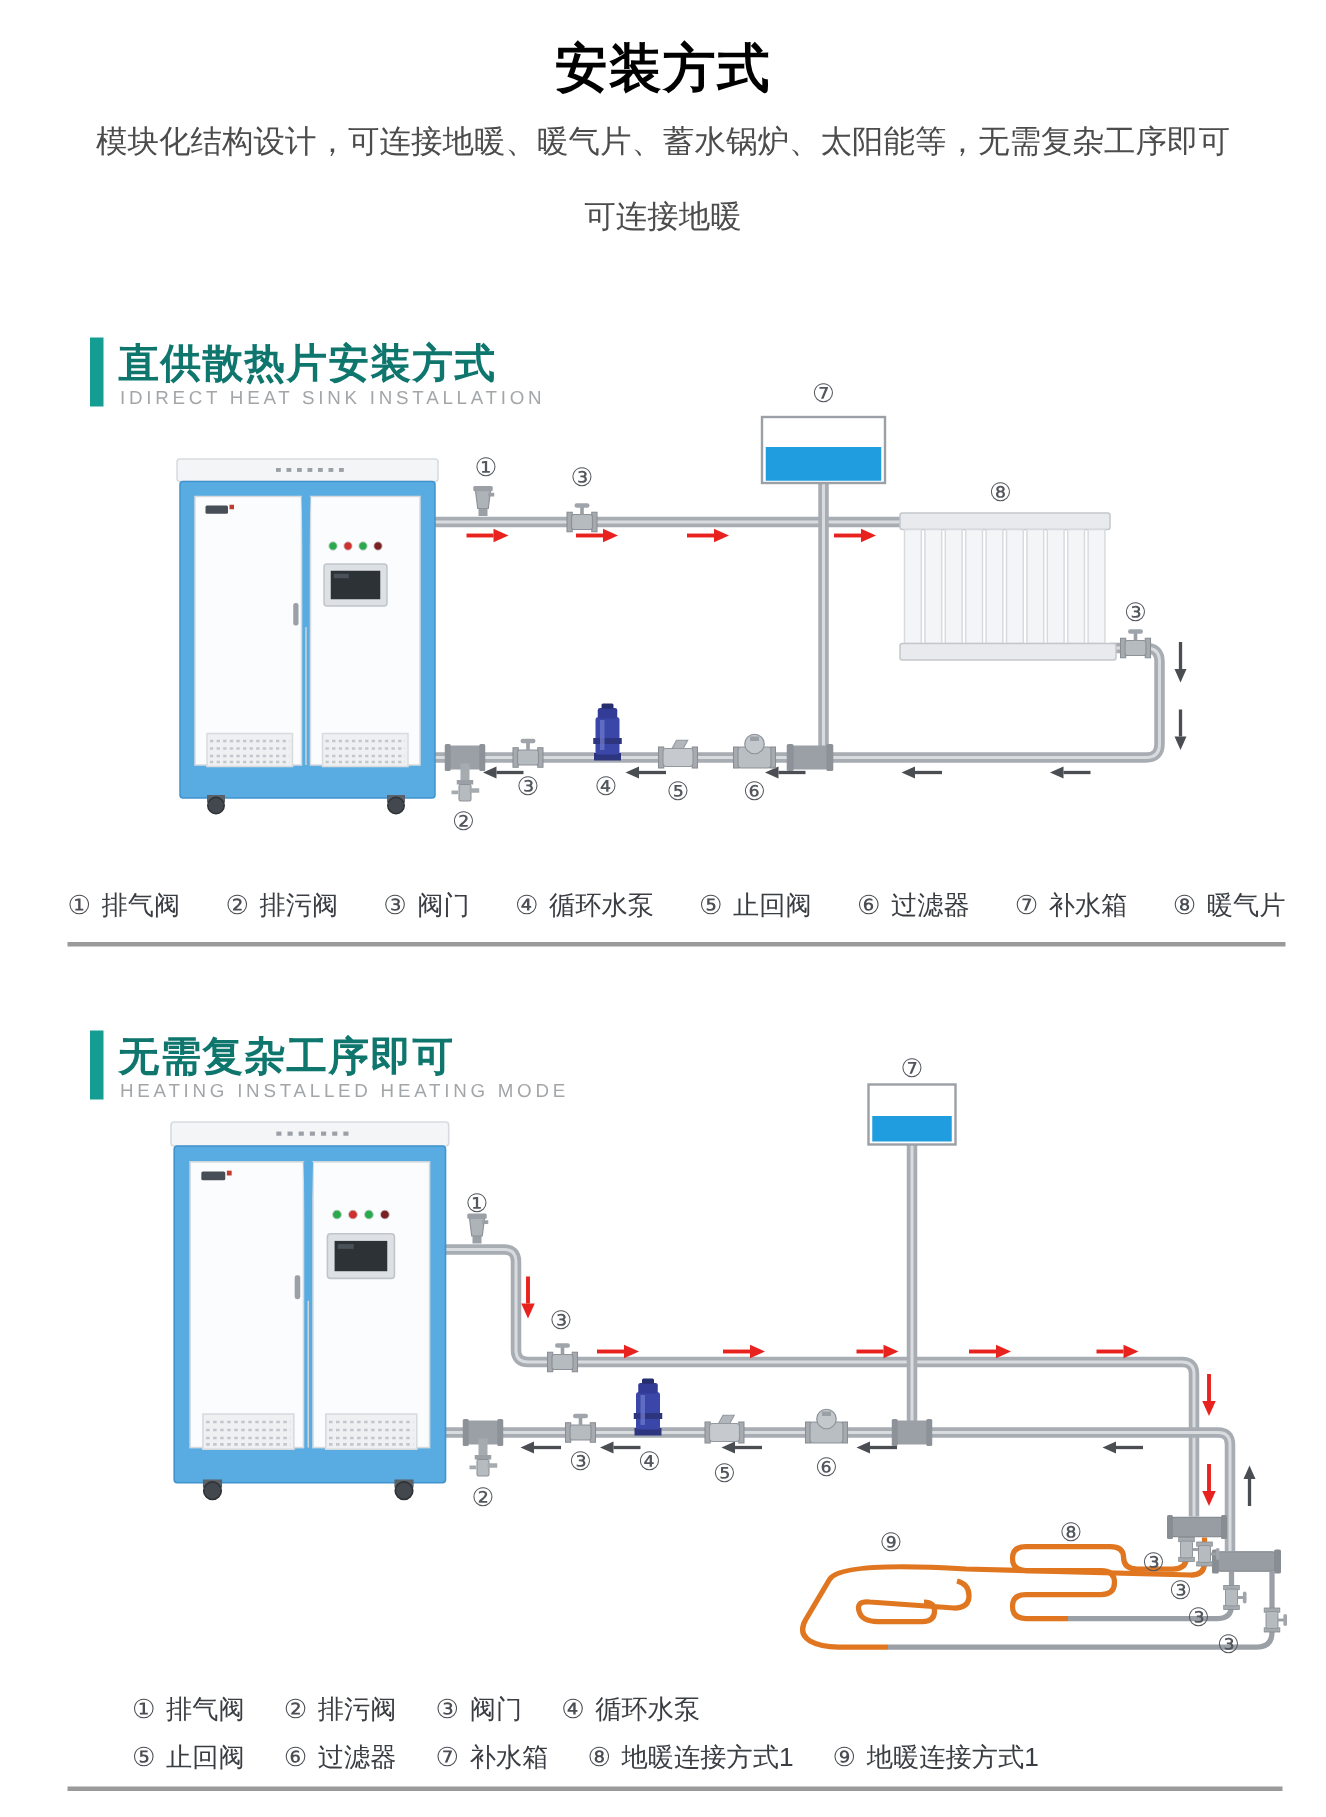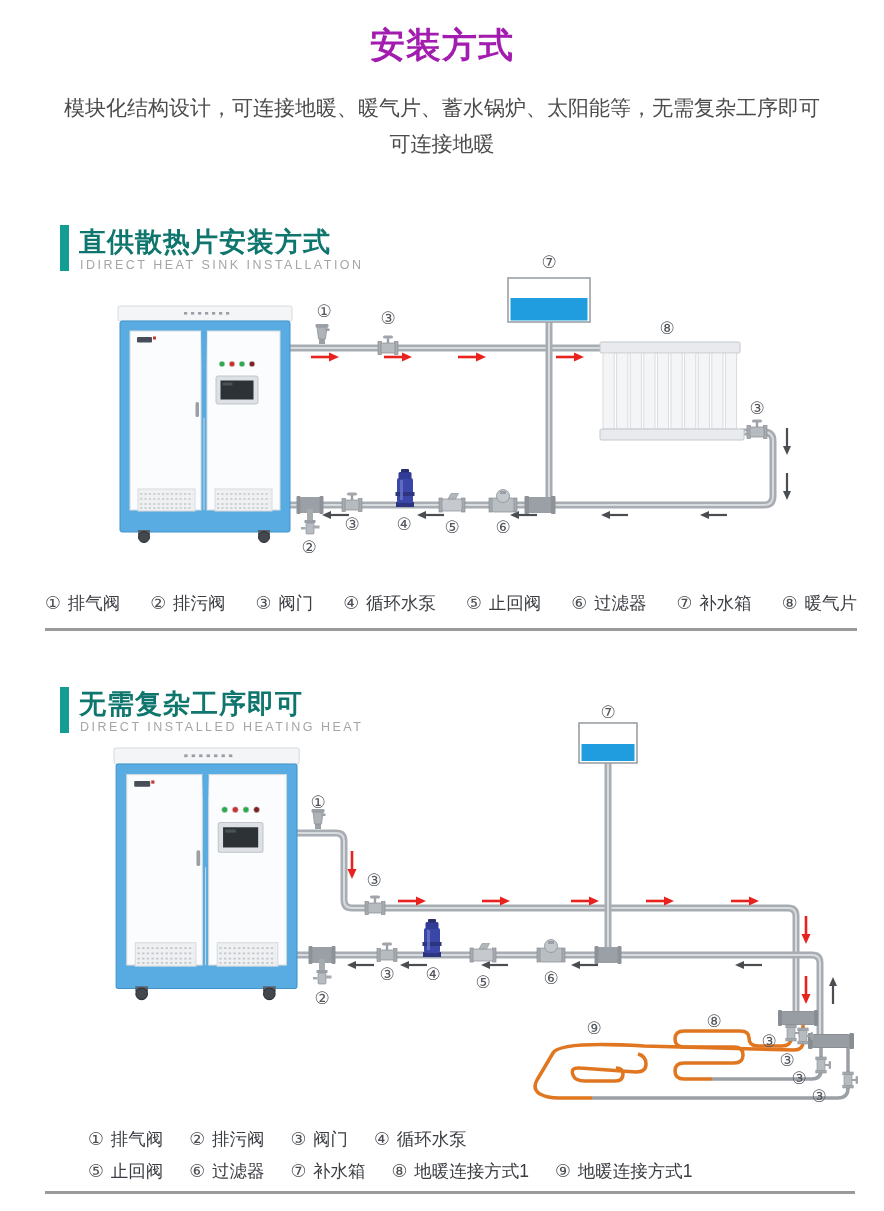--- a/index.html
+++ b/index.html
@@ -1,22 +1,22 @@
 <!DOCTYPE html>
 <html><head>
 <meta charset="utf-8">
 <style>
   html,body{margin:0;padding:0}
   body{width:884px;height:1211px;position:relative;background:#ffffff;
        font-family:"Liberation Sans","DejaVu Sans",sans-serif;overflow:hidden}
   .abs{position:absolute}
   #page-title{top:22px;left:0;width:884px;text-align:center;font-size:35px;font-weight:600;
-              color:#a21caf;letter-spacing:1px}
+              color:#000000;letter-spacing:1px}
   .subtitle{left:0;width:884px;text-align:center;font-size:21px;color:#4c4c4c}
-  #subtitle-1{top:94px}
+  #subtitle-1{top:80px}
   #subtitle-2{top:130px}
   .sec-bar{width:9px;height:46px;background:#149d92}
   .sec-title{font-size:27px;font-weight:bold;color:#0f766e;letter-spacing:1px}
   .sec-en{font-size:12.5px;color:#a3a6a8;letter-spacing:2.5px;
           font-family:Liberation Sans, sans-serif}
   .legend{display:flex;font-size:17.5px;color:#3a3d42;white-space:nowrap}
   .legend .leg .n{margin-right:7px;color:#4a4d52}
   #legend-1{left:45px;top:591px;width:812px;justify-content:space-between}
   #legend-2-row1{left:88px;top:1127px;gap:26px}
   #legend-2-row2{left:88px;top:1159px;gap:26px}
@@ -235,21 +235,21 @@
   <span class="leg"><span class="n">④</span><span>循环水泵</span></span>
   <span class="leg"><span class="n">⑤</span><span>止回阀</span></span>
   <span class="leg"><span class="n">⑥</span><span>过滤器</span></span>
   <span class="leg"><span class="n">⑦</span><span>补水箱</span></span>
   <span class="leg"><span class="n">⑧</span><span>暖气片</span></span>
 </div>
 <div class="abs divider" id="divider-1"></div>
 
 <div class="abs sec-bar" style="left:60px;top:687px"></div>
 <div class="abs sec-title" style="left:79px;top:686px">无需复杂工序即可</div>
-<div class="abs sec-en" style="left:80px;top:720px">DIRECT INSTALLED HEATING HEAT</div>
+<div class="abs sec-en" style="left:80px;top:720px">HEATING INSTALLED HEATING MODE</div>
 
 <svg width="884" height="430" viewBox="0 0 884 430" style="top:690px">
   <g>
     <path class="pipe" d="M296 143 H336 Q344 143 344 151 V210 Q344 218 352 218 H788 Q796 218 796 226 V321"></path>
     <path class="pipe-hl" d="M296 143 H336 Q344 143 344 151 V210 Q344 218 352 218 H788 Q796 218 796 226 V321"></path>
     <path class="pipe" d="M608 73 V261"></path>
       <path class="pipe-hl" d="M608 73 V261"></path>
     <path class="pipe" d="M296 265 H812 Q820 265 820 273 V344"></path>
     <path class="pipe-hl" d="M296 265 H812 Q820 265 820 273 V344"></path>
   </g>

